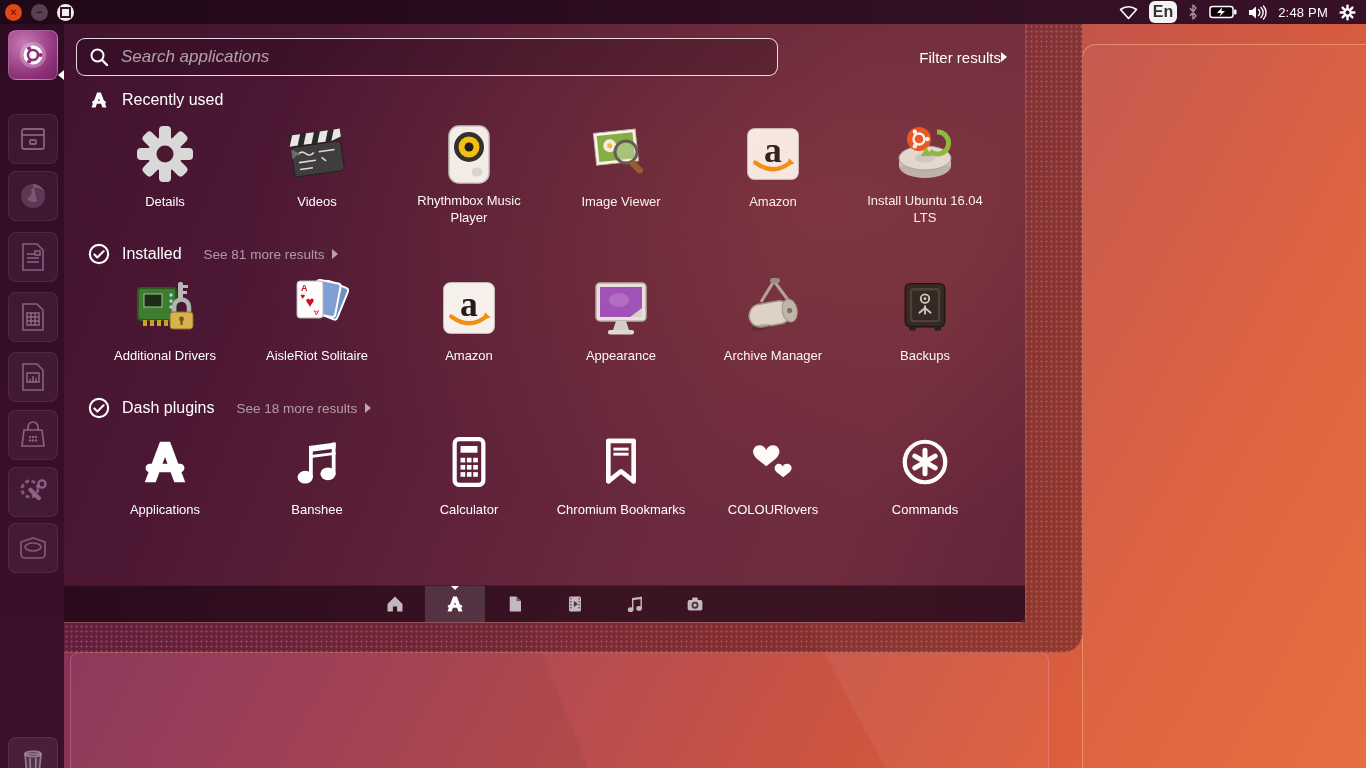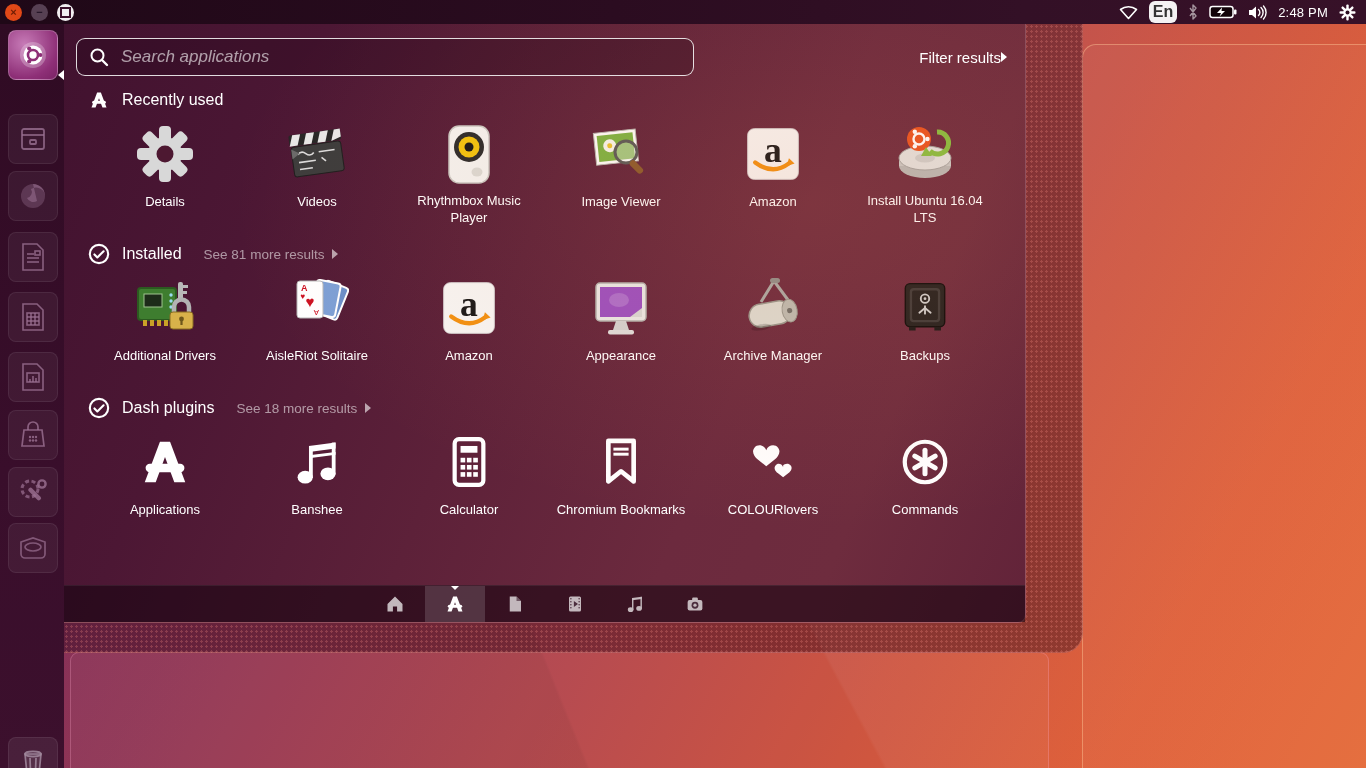--- a/index.html
+++ b/index.html
@@ -50,21 +50,21 @@
     border-radius:0 0 20px 0;}
   .dash{position:absolute;left:64px;top:24px;width:961px;height:598px;z-index:35;
     background:linear-gradient(112deg,#41122f 0%,#4c1734 22%,#5d2139 46%,#6c2a3e 68%,#6e2c3e 82%,#622339 100%);
     border-right:1px solid rgba(255,170,160,0.4);
     border-bottom:1px solid rgba(255,170,160,0.4);
     border-radius:0 0 8px 0;color:#fff;}
   .dash::before{content:"";position:absolute;inset:0;pointer-events:none;
     background:radial-gradient(ellipse at 78% 30%,rgba(233,120,70,0.14),transparent 55%);}
   
   .search-row{position:relative;display:flex;align-items:center;margin:13px 18px 0 12px;height:40px;}
-  .search-box{width:618px;height:38px;box-sizing:border-box;border:1px solid rgba(255,255,255,0.85);
+  .search-box{width:702px;height:38px;box-sizing:border-box;border:1px solid rgba(255,255,255,0.85);
     border-radius:9px;background:rgba(18,0,14,0.22);display:flex;align-items:center;gap:10px;padding:0 12px;}
   .search-box input{flex:1;background:transparent;border:none;outline:none;color:#fff;
     font-size:17px;font-style:italic;font-family:"Liberation Sans",sans-serif;}
   .search-box input::placeholder{color:rgba(255,255,255,0.6);font-style:italic;}
   .filter{margin-left:auto;display:flex;align-items:center;font-size:15px;color:#fff;cursor:default;}
   .tri-r{width:0;height:0;border-top:5px solid transparent;border-bottom:5px solid transparent;border-left:6px solid #fff;}
   .tri-r.dim{border-left-color:rgba(255,255,255,0.6);}
   
   .sec-head{display:flex;align-items:center;gap:12px;padding:12px 0 4px 24px;}
   .sec-head .hic{width:22px;height:22px;display:flex;align-items:center;justify-content:center;}

